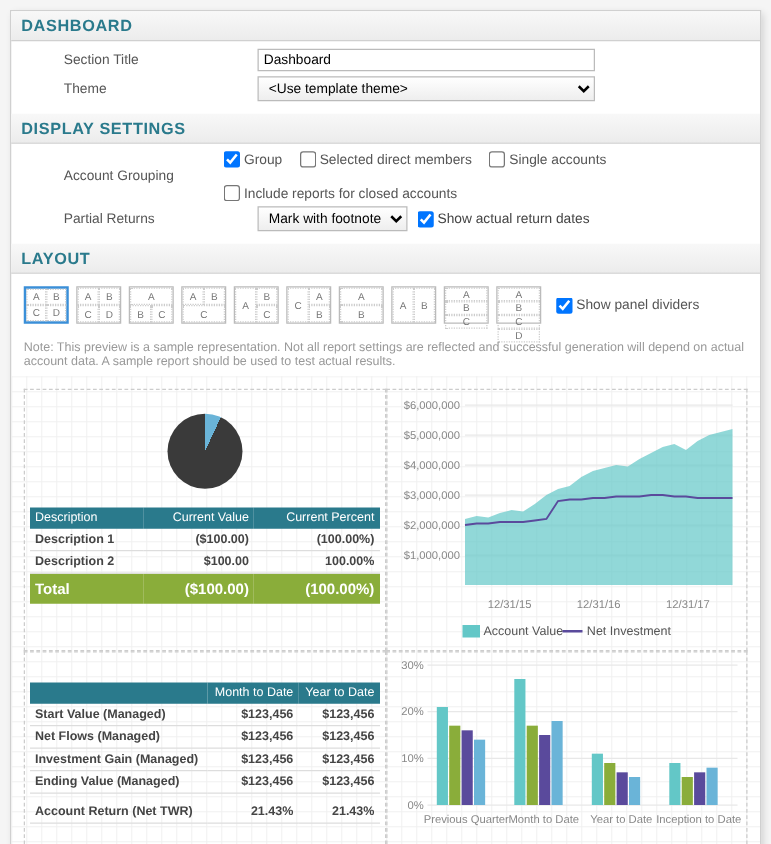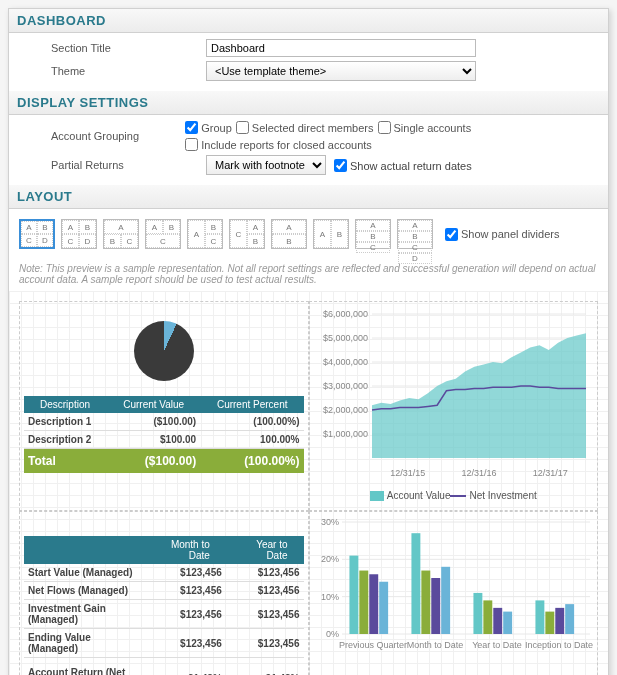--- a/index.html
+++ b/index.html
@@ -4,33 +4,33 @@
 <style>
 * { box-sizing: border-box; margin: 0; padding: 0; font-family: Arial, sans-serif; }
 body { background: #f5f5f5; padding: 8px; }
 .panel { background: #fff; border: 1px solid #d0d0d0; box-shadow: 2px 2px 6px rgba(0,0,0,0.15); width: 601px; }
 .section-header { background: linear-gradient(#f8f8f8,#ececec); border-bottom: 1px solid #d0d0d0; padding: 4px 8px; color: #2a7a8c; font-size: 13px; font-weight: bold; letter-spacing: 0.5px; }
 .section-body { padding: 6px 10px; font-size: 11px; color: #444; }
 .form-row { display: flex; align-items: center; margin-bottom: 4px; margin-left: 32px; }
 .form-label { width: 155px; color: #555; }
 .form-row input[type=text], .form-row select { width: 270px; font-size: 11px; padding: 2px 4px; border: 1px solid #bbb; background: #fff; }
 .form-row select { background: linear-gradient(#fff,#eee); }
-.check-line { display: flex; align-items: center; gap: 4px; flex-wrap: wrap; }
+.check-line { display: flex; align-items: center; gap: 14px; flex-wrap: wrap; }
 .check-line label { display: flex; align-items: center; gap: 3px; color: #555; font-size: 11px; }
 .layout-row { display: flex; align-items: center; gap: 6px; padding: 4px 0 8px; flex-wrap: wrap; }
 .layout-thumb { width: 36px; height: 30px; border: 1px solid #bbb; display: grid; font-size: 8px; color: #777; cursor: pointer; background: #fff; }
 .layout-thumb.sel { border: 2px solid #3a8fd8; }
 .layout-thumb div { border: 1px dotted #ccc; display: flex; align-items: center; justify-content: center; }
-.note { font-size: 10px; font-style: italic; color: #999; padding: 0 10px 6px; }
+.note { font-size: 10px; color: #999; padding: 0 10px 6px; }
 .preview { display: grid; grid-template-columns: 1fr 1fr; grid-template-rows: 210px 220px; gap: 0; padding: 10px; background-image: linear-gradient(#f0f0f0 1px, transparent 1px), linear-gradient(90deg, #f0f0f0 1px, transparent 1px); background-size: 12px 12px; }
 .cell { border: 1px dashed #ccc; padding: 4px; position: relative; overflow: hidden; }
 .pie-wrap { display:flex; justify-content:center; align-items:center; height:90px; }
 .pie { width: 60px; height: 60px; border-radius: 50%; background: conic-gradient(#6ab4d8 0deg 25deg, #3a3a3a 25deg 360deg); }
 .tbl { width: 100%; border-collapse: collapse; font-size: 10px; }
-.tbl th { background: #2a7a8c; color: #fff; font-weight: normal; padding: 3px 16px; text-align: right; }
+.tbl th { background: #2a7a8c; color: #fff; font-weight: normal; padding: 3px 4px; text-align: right; }
 .tbl th:first-child { text-align: left; }
 .tbl td { padding: 3px 4px; border-bottom: 1px solid #ddd; color: #444; text-align: right; font-weight: bold; }
 .tbl td:first-child { text-align: left; }
 .total-row { background: #8aad3a; color: #fff; font-size: 12px; }
 .total-row td { color:#fff; border:0; padding:5px 4px; }
 .legend { font-size: 10px; color: #555; display:flex; gap:0; justify-content:center; padding:4px 0; }
 .swatch { display:inline-block; width:14px; height:10px; vertical-align:middle; margin-right:3px; }
 .line-swatch { display:inline-block; width:16px; height:2px; vertical-align:middle; margin-right:3px; }
 svg { display:block; }
 .axis-label { font-size:9px; fill:#888; }
@@ -71,21 +71,21 @@
           </label>
         <label>
             <input type="checkbox" style="">
             <span>Include reports for closed accounts</span>
           </label>
       </div>
     </div>
     <div class="form-row">
       <div class="form-label">Partial Returns</div>
       <select style="width:120px"><option>Mark with footnote</option></select>
-      <label style="margin-left:8px; display:flex; align-items:flex-end; gap:3px;">
+      <label style="margin-left:8px; display:flex; align-items:center; gap:3px;">
           <input type="checkbox" checked="" style="">
           <span>Show actual return dates</span>
         </label>
     </div>
   </div>
 
   <div class="section-header">LAYOUT</div>
   <div class="section-body">
     <div class="layout-row">
       <div class="layout-thumb sel" style="grid-template:1fr 1fr/1fr 1fr">

